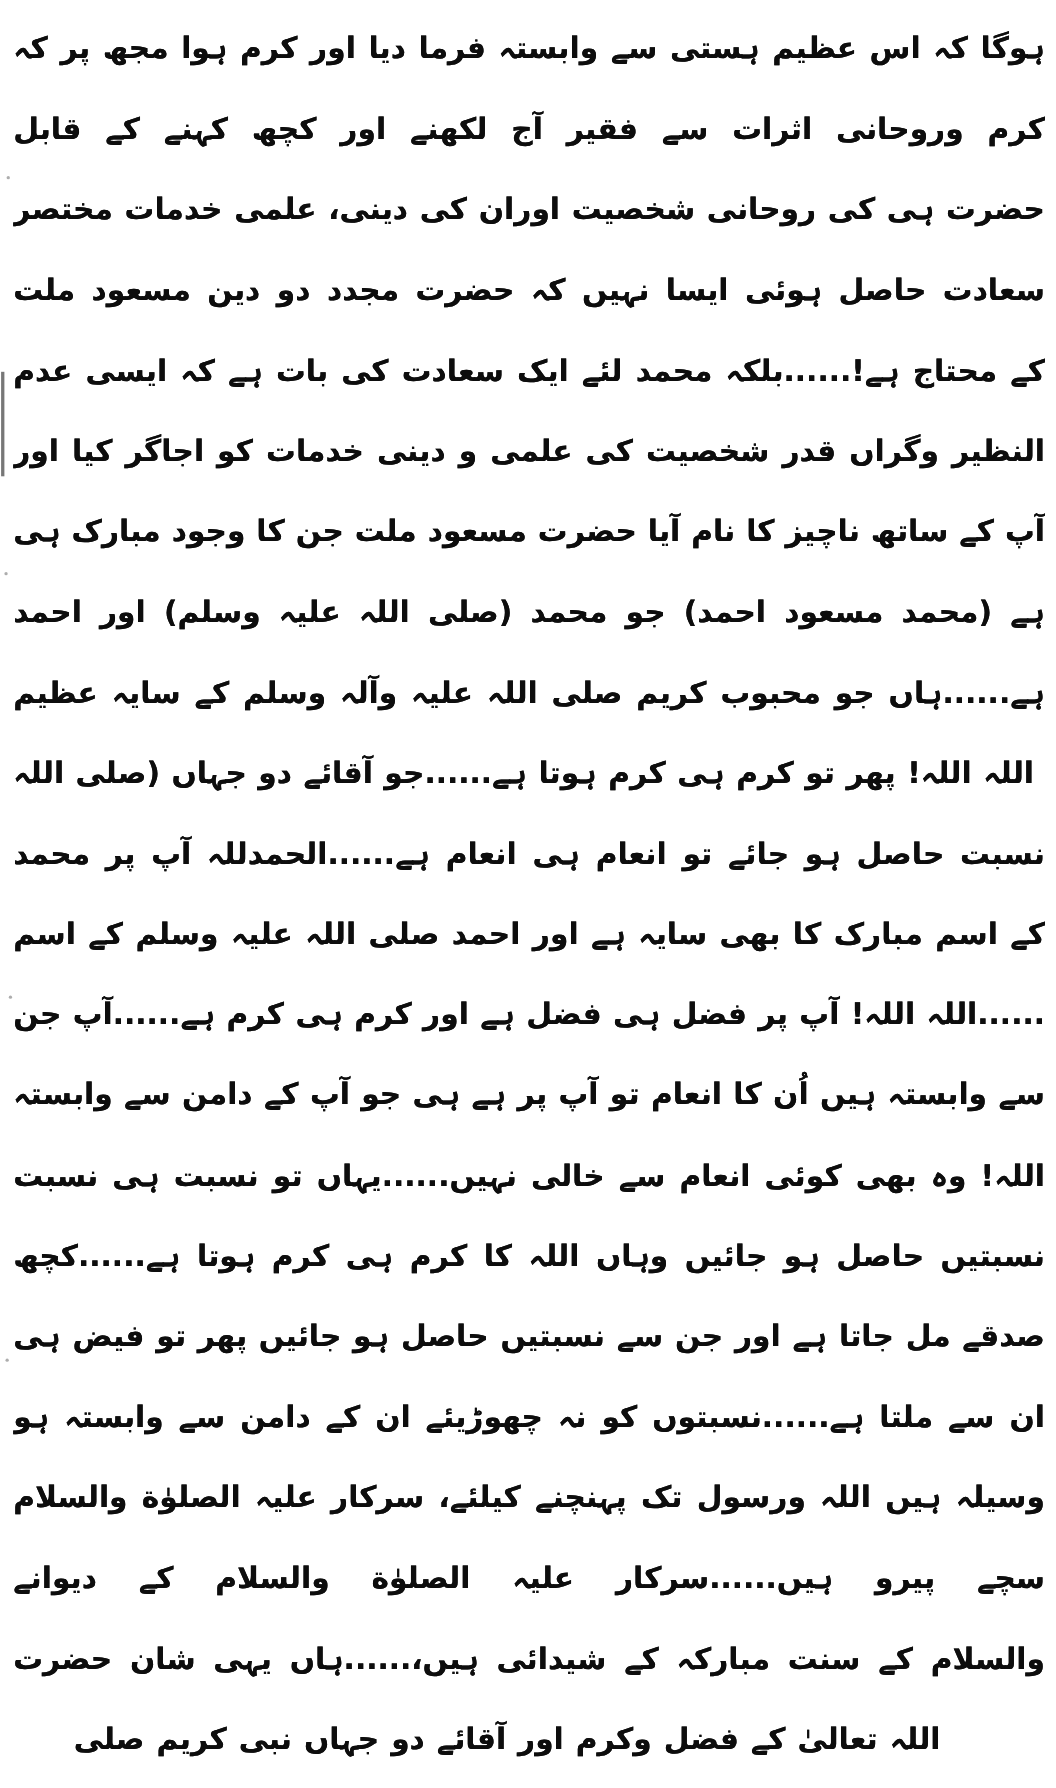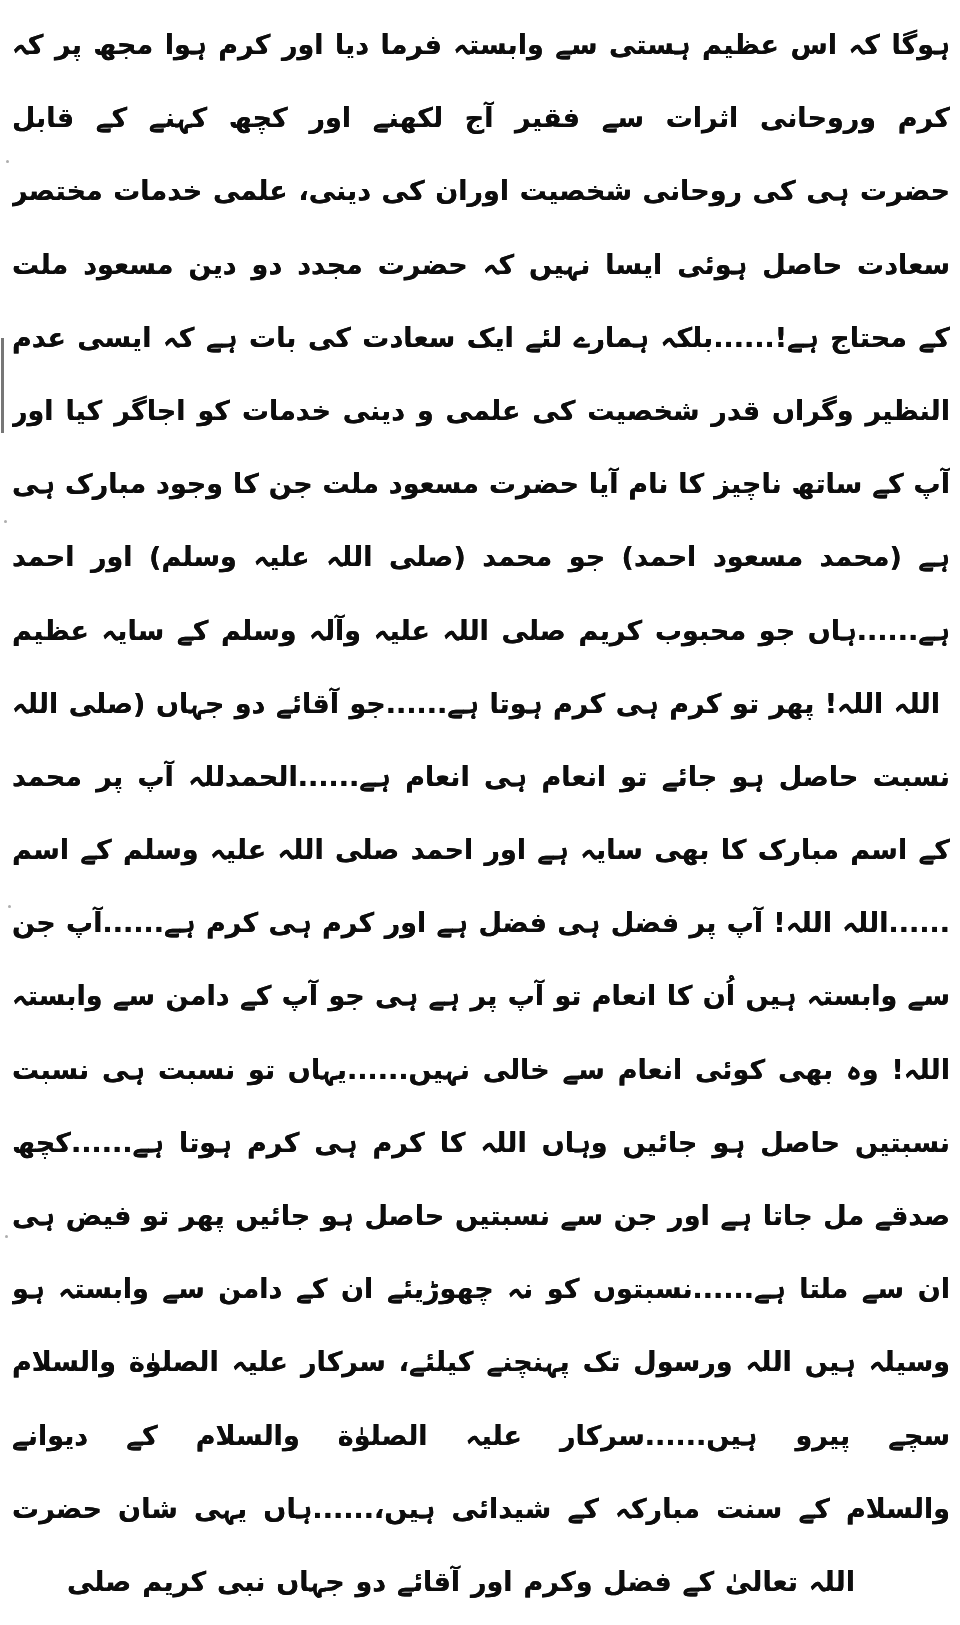--- a/index.html
+++ b/index.html
@@ -69,21 +69,21 @@
   <div class="scan-speckle speckle-1"></div>
   <div class="scan-speckle speckle-2"></div>
   <div class="scan-speckle speckle-3"></div>
   <div class="scan-speckle speckle-4"></div>
 
   <div class="text-block" dir="rtl" lang="ur">
     <div class="line">ہوگا کہ اس عظیم ہستی سے وابستہ فرما دیا اور کرم ہوا مجھ پر کہ حضرت مسعود ملت کے نظرِ</div>
       <div class="line">کرم وروحانی اثرات سے فقیر آج لکھنے اور کچھ کہنے کے قابل ہوا......الحمدللہ آج</div>
       <div class="line">حضرت ہی کی روحانی شخصیت اوران کی دینی، علمی خدمات مختصر حالات پر لکھنے کی</div>
       <div class="line">سعادت حاصل ہوئی ایسا نہیں کہ حضرت مجدد دو دین مسعود ملت کوئی تعریف وتعارف</div>
-      <div class="line">کے محتاج ہے!......بلکہ ہمارے لئے ایک سعادت کی بات ہے کہ ایسی عدم</div>
+      <div class="line">کے محتاج ہے!......بلکہ محمد لئے ایک سعادت کی بات ہے کہ ایسی عدم</div>
       <div class="line">النظیر وگراں قدر شخصیت کی علمی و دینی خدمات کو اجاگر کیا اور یہ اعزاز حاصل ہوا کہ</div>
       <div class="line">آپ کے ساتھ ناچیز کا نام آیا حضرت مسعود ملت جن کا وجود مبارک ہی مسعود</div>
       <div class="line">ہے (محمد مسعود احمد) جو محمد (صلی اللہ علیہ وسلم) اور احمد (صلی اللہ علیہ وسلم) کے آغوش میں</div>
       <div class="line">ہے......ہاں جو محبوب کریم صلی اللہ علیہ وآلہ وسلم کے سایہ عظیم میں ہوتا ہے......</div>
       <div class="line" style="padding-right: 10px;">اللہ اللہ! پھر تو کرم ہی کرم ہوتا ہے......جو آقائے دو جہاں (صلی اللہ علیہ وسلم) کی</div>
       <div class="line">نسبت حاصل ہو جائے تو انعام ہی انعام ہے......الحمدللہ آپ پر محمد صلی اللہ علیہ وسلم</div>
       <div class="line">کے اسم مبارک کا بھی سایہ ہے اور احمد صلی اللہ علیہ وسلم کے اسم مبارک کا بھی سایہ ہے</div>
       <div class="line">......اللہ اللہ! آپ پر فضل ہی فضل ہے اور کرم ہی کرم ہے......آپ جن کے دامن</div>
       <div class="line">سے وابستہ ہیں اُن کا انعام تو آپ پر ہے ہی جو آپ کے دامن سے وابستہ ہیں اللہ</div>
       <div class="line">اللہ! وہ بھی کوئی انعام سے خالی نہیں......یہاں تو نسبت ہی نسبت ہے اور جہاں</div>

